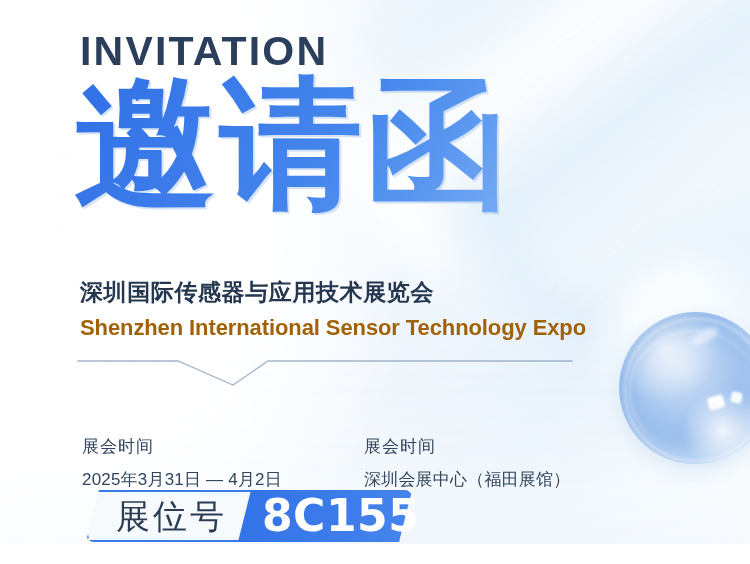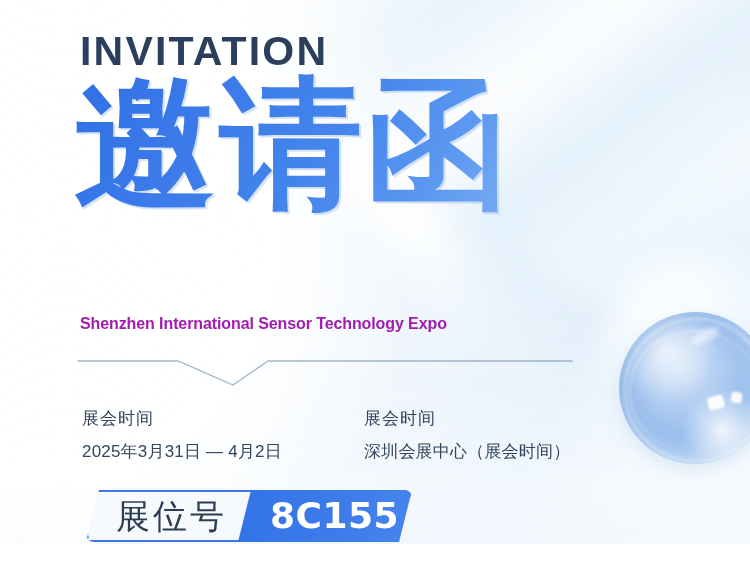--- a/index.html
+++ b/index.html
@@ -252,30 +252,30 @@
     font-size: 23px;
     font-weight: 700;
     color: #24374f;
     letter-spacing: 0.6px;
     white-space: nowrap;
   }
   .expo-en {
     position: absolute;
     left: 80px;
     top: 315px;
-    font-size: 16px;
+    font-size: 22px;
     font-weight: 700;
-    color: #a21caf;
+    color: #a16207;
     letter-spacing: -0.1px;
     white-space: nowrap;
   }
 
   .divider { position: absolute; left: 70px; top: 352px; }
 
-  .detail-block { position: absolute; }
+  .detail-block { position: absolute; margin-top: 28px; }
   .detail-label {
     font-size: 17px;
     font-weight: 400;
     color: #32455c;
     letter-spacing: 1px;
     white-space: nowrap;
   }
   .detail-value {
     margin-top: 10px;
     font-size: 17px;
@@ -331,23 +331,23 @@
     top: 11px;
     font-size: 34px;
     font-weight: 400;
     color: #2b3d52;
     letter-spacing: 3px;
     line-height: 30px;
     white-space: nowrap;
   }
   .badge-value {
     position: absolute;
-    left: 184px;
+    left: 176px;
     top: 6px;
-    font-size: 36px;
+    font-size: 44px;
     font-weight: 900;
     color: #ffffff;
     letter-spacing: 0.5px;
     line-height: 40px;
     white-space: nowrap;
     font-family: "DejaVu Sans", "Liberation Sans", sans-serif;
   }
 </style>
 </head>
 <body>
@@ -370,34 +370,35 @@
   <div class="sphere-hl1"></div>
   <div class="sphere-hl2"></div>
 
   <div class="content">
 
     <div class="invitation-en">INVITATION</div>
 
     <div class="invitation-cn-shadow">邀请函</div>
     <div class="invitation-cn">邀请函</div>
 
+    <div class="expo-cn">深圳国际传感器与应用技术展览会</div>
     <div class="expo-en">Shenzhen International Sensor Technology Expo</div>
 
     <svg class="divider" width="510" height="40" viewBox="0 0 510 40">
       <polyline points="8,9 108,9 163,33 198,9 502,9" fill="none" stroke="#93a8c0" stroke-width="1.3" stroke-linejoin="miter" stroke-linecap="square" opacity="0.85"></polyline>
     </svg>
 
     <div class="detail-block" id="detail-time">
       <div class="detail-label">展会时间</div>
       <div class="detail-value">2025年3月31日 — 4月2日</div>
     </div>
 
     <div class="detail-block" id="detail-place">
       <div class="detail-label">展会时间</div>
-      <div class="detail-value">深圳会展中心（展会时间）</div>
+      <div class="detail-value">深圳会展中心（福田展馆）</div>
     </div>
 
     <div class="badge-wrap">
       <div class="badge-outline"></div>
       <div class="badge-fill-left"></div>
       <div class="badge-right"></div>
       <div class="badge-label">展位号</div>
       <div class="badge-value">8C155</div>
     </div>
 

